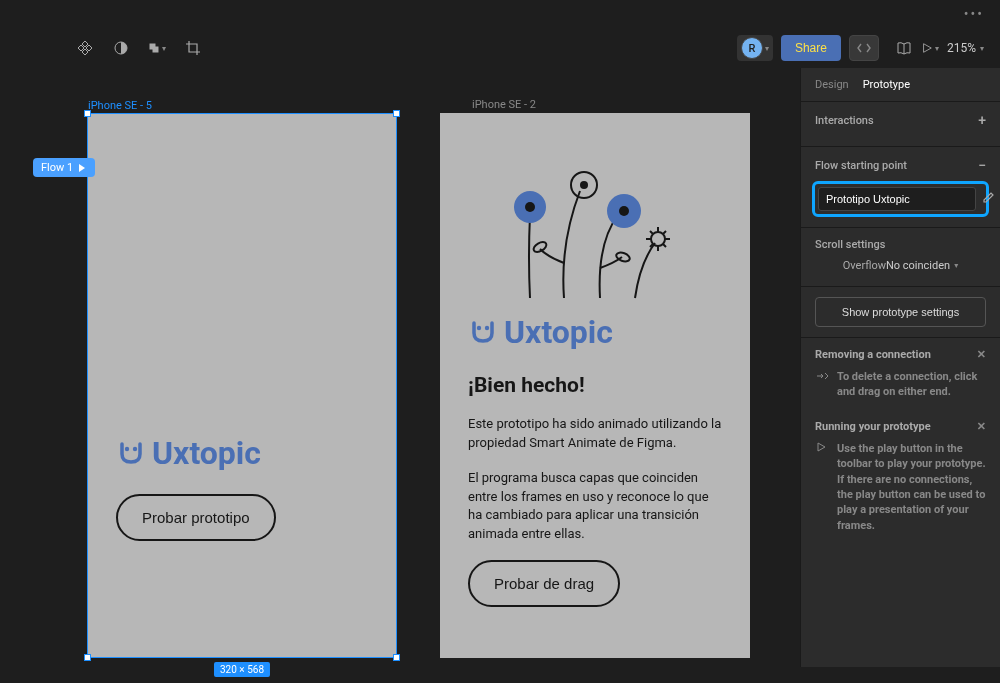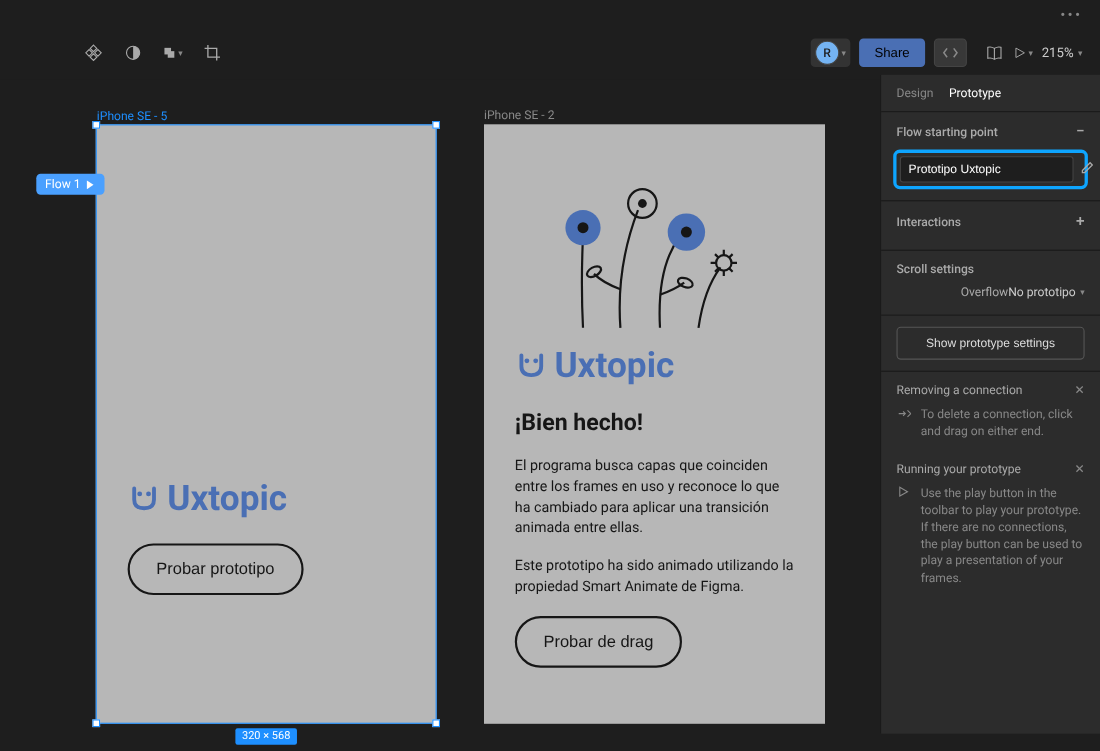--- a/index.html
+++ b/index.html
@@ -46,21 +46,21 @@
 .avatar-badge {
   width: 22px; height: 22px; border-radius: 50%;
   background: #74b3f2;
   display: flex; align-items: center; justify-content: center;
   color: #1e1e1e; font-size: 11px; font-weight: 500;
   border: 1px solid #444;
 }
 .avatar-wrap { display:flex; align-items:center; gap:2px; background:#333; border-radius:4px; padding:2px 4px; }
 .share-btn {
   background: #4a6fb4;
-  color: #000000;
+  color: #fde047;
   border: none;
   padding: 6px 14px;
   border-radius: 4px;
   font-size: 12px;
   cursor: pointer;
 }
 .dev-btn {
   width: 30px; height: 26px;
   background: #383838;
   border-radius: 4px;
@@ -89,21 +89,21 @@
 }
 .frame1 { left: 87px; top: 41px; border: 1px solid #1e8fff; }
 .frame2 { left: 440px; top: 41px; }
 .frame-label {
   position: absolute;
   top: -15px;
   left: 0;
   font-size: 11px;
   color: #1e8fff;
 }
-.frame2 .frame-label { color: #888; }
+.frame2 .frame-label { color: #888; margin-left: 32px; }
 .flow-badge {
   position: absolute;
   left: -55px;
   top: 0px;
   background: #4aa0ff;
   color: #fff;
   font-size: 11px;
   padding: 3px 8px;
   border-radius: 4px;
   display: flex;
@@ -225,38 +225,39 @@
   border: 1px solid #444;
   color: #fff;
   font-size: 11px;
   padding: 5px 7px;
   flex: 1;
   border-radius: 3px;
 }
 .edit-icon { color:#aaa; }
 .row {
   display: flex;
-  justify-content: flex-end;
+  justify-content: center;
   align-items: center;
   color: #aaa;
   padding: 4px 0;
 }
 .row-val { color:#ccc; display:flex; align-items:center; gap:4px; }
 .proto-settings-btn {
   width: 100%;
   background: transparent;
   border: 1px solid #555;
   color: #ddd;
   padding: 8px;
   border-radius: 4px;
   font-size: 11px;
   cursor: pointer;
 }
 .tip {
   padding: 10px 14px;
+  font-weight: bold;
 }
 .tip-head {
   display: flex; justify-content: space-between; align-items:center;
   color: #aaa; margin-bottom: 8px;
 }
 .tip-body {
   display: flex; gap: 8px;
   color: #888;
   line-height: 1.4;
 }
@@ -386,63 +387,63 @@
     <div class="frame-inner">
       <div class="logo">
         <svg width="30" height="30" viewBox="0 0 30 30">
             <path d="M6 6 L6 16 Q6 24 15 24 Q24 24 24 16 L24 6" fill="none" stroke="#4a6fb4" stroke-width="3.5" stroke-linecap="round"></path>
             <circle cx="11" cy="11" r="2.2" fill="#4a6fb4"></circle>
             <circle cx="19" cy="11" r="2.2" fill="#4a6fb4"></circle>
           </svg>
         <span>Uxtopic</span>
       </div>
       <div class="frame2-heading">¡Bien hecho!</div>
+      <div class="frame2-body">Este prototipo ha sido animado utilizando la propiedad Smart Animate de Figma.</div>
       <div class="frame2-body">El programa busca capas que coinciden entre los frames en uso y reconoce lo que ha cambiado para aplicar una transición animada entre ellas.</div>
-      <div class="frame2-body">Este prototipo ha sido animado utilizando la propiedad Smart Animate de Figma.</div>
       <button class="frame-btn">Probar de drag</button>
     </div>
   </div>
 </div>
 
 <div class="panel">
   <div class="tabs">
     <div class="tab">Design</div>
     <div class="tab active">Prototype</div>
+  </div>
+
+  <div class="section">
+    <div class="section-head">
+      <span>Interactions</span>
+      <span class="plus">+</span>
+    </div>
   </div>
 
   <div class="section">
     <div class="section-head">
       <span>Flow starting point</span>
       <span class="minus">−</span>
     </div>
     <div class="flow-input-wrap">
       <input class="flow-input" value="Prototipo Uxtopic" style="">
       <span class="edit-icon">
         <svg width="13" height="13" viewBox="0 0 13 13">
             <path d="M2 11 L2 9 L9 2 L11 4 L4 11 Z" fill="none" stroke="currentColor" stroke-width="1.2"></path>
           </svg>
       </span>
     </div>
   </div>
 
   <div class="section">
-    <div class="section-head">
-      <span>Interactions</span>
-      <span class="plus">+</span>
-    </div>
-  </div>
-
-  <div class="section">
     <div class="section-head" style="margin-bottom:4px">
       <span>Scroll settings</span>
     </div>
     <div class="row">
       <span>Overflow</span>
       <span class="row-val">
-        <span>No prototipo</span>
+        <span>No coinciden</span>
         <span class="caret">▾</span>
       </span>
     </div>
   </div>
 
   <div class="section">
     <button class="proto-settings-btn">Show prototype settings</button>
   </div>
 
   <div class="tip">

